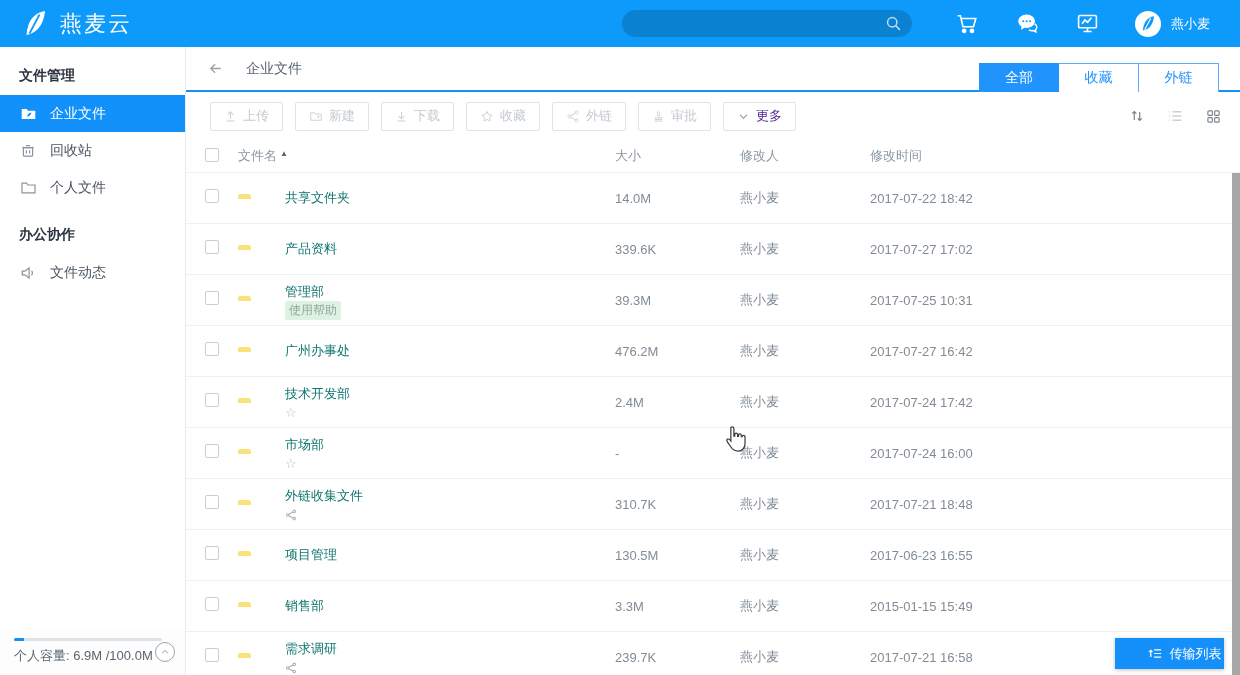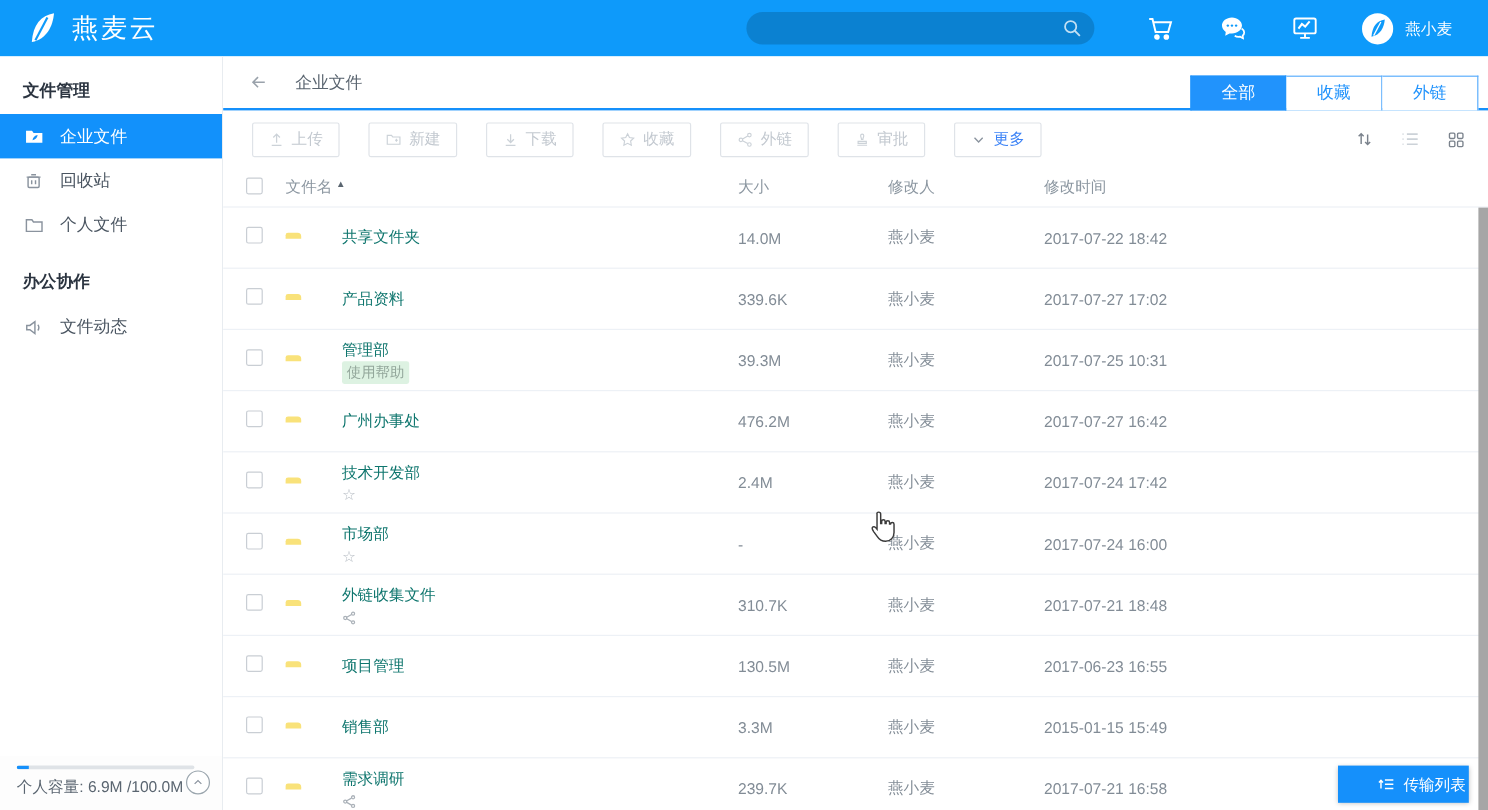--- a/index.html
+++ b/index.html
@@ -30,30 +30,30 @@
   .cap-fill { height:3px; background:#1590fb; }
   .cap-text { font-size:13px; color:#5a6570; margin-top:6px; }
   .cap-toggle { position:absolute; right:10px; top:12px; width:20px; height:20px; border:1px solid #9aa5ad; border-radius:50%; display:flex; align-items:center; justify-content:center; color:#8a939e; cursor:pointer; background:#fff; }
 
   
   .main { position:absolute; left:186px; top:47px; width:1054px; height:628px; background:#fff; }
 
   .crumbbar { position:relative; height:45px; border-bottom:2px solid #1590fb; display:flex; align-items:center; }
   .back-btn { margin-left:21px; color:#9aa2ab; font-size:19px; cursor:pointer; line-height:1; }
   .crumb-title { margin-left:22px; font-size:14px; color:#5a6570; }
-  .tabs { position:absolute; right:8px; bottom:-2px; display:flex; }
+  .tabs { position:absolute; right:21px; bottom:-2px; display:flex; }
   .tab { width:80px; height:29px; display:flex; align-items:center; justify-content:center; font-size:14px; color:#2193fc; background:#fff; border:1px solid #5caefd; border-bottom:none; cursor:pointer; }
   .tab + .tab { border-left:none; }
   .tab.active { background:#2193fc; color:#fff; border-color:#2193fc; }
 
-  .toolbar { height:48px; display:flex; align-items:center; padding-left:24px; gap:24px; position:relative; }
+  .toolbar { height:48px; display:flex; align-items:center; padding-left:24px; gap:12px; position:relative; }
   .tbtn { height:29px; display:flex; align-items:center; gap:6px; padding:0 13px; border:1px solid #dfe3e8; background:#fff; font-size:13px; border-radius:2px; cursor:pointer; }
   .tbtn.disabled { color:#c3c9d0; }
   .tbtn.disabled svg { color:#ccd2d8; }
-  .tbtn.more { color:#3b82f6; }
+  .tbtn.more { color:#4c1d95; }
   .tbtn.more svg { color:#8a939e; }
   .view-icons { position:absolute; right:18px; top:0; height:48px; display:flex; align-items:center; gap:20px; }
   .vicon { width:18px; height:18px; display:flex; align-items:center; justify-content:center; cursor:pointer; }
 
   
   .thead { height:33px; display:flex; align-items:center; padding-left:19px; font-size:13px; color:#8c97a1; border-bottom:1px solid #edf1f6; }
   .h-check { width:33px; }
   .h-name { width:377px; display:flex; align-items:center; gap:3px; }
   .h-size { width:125px; } .h-mod { width:130px; } .h-time { flex:1; }
   .caret-up { font-size:8px; color:#5a6570; line-height:1; margin-top:-4px; }

